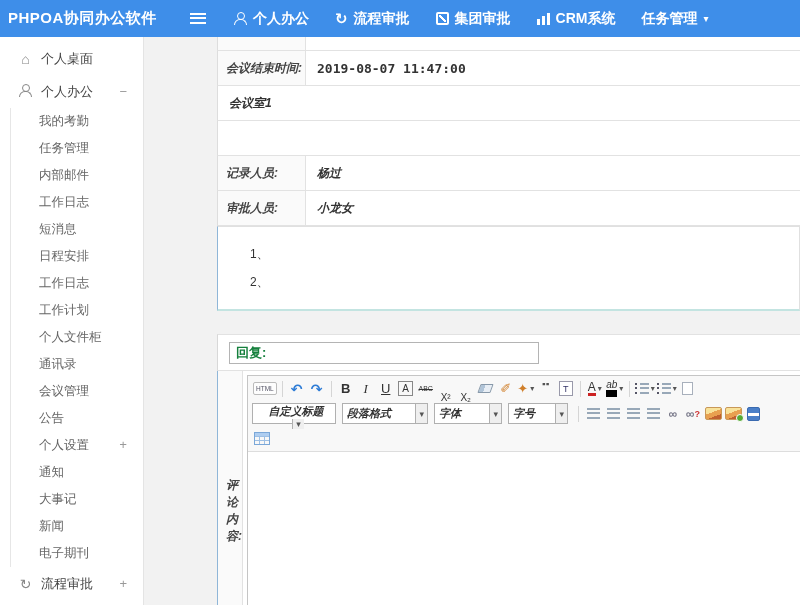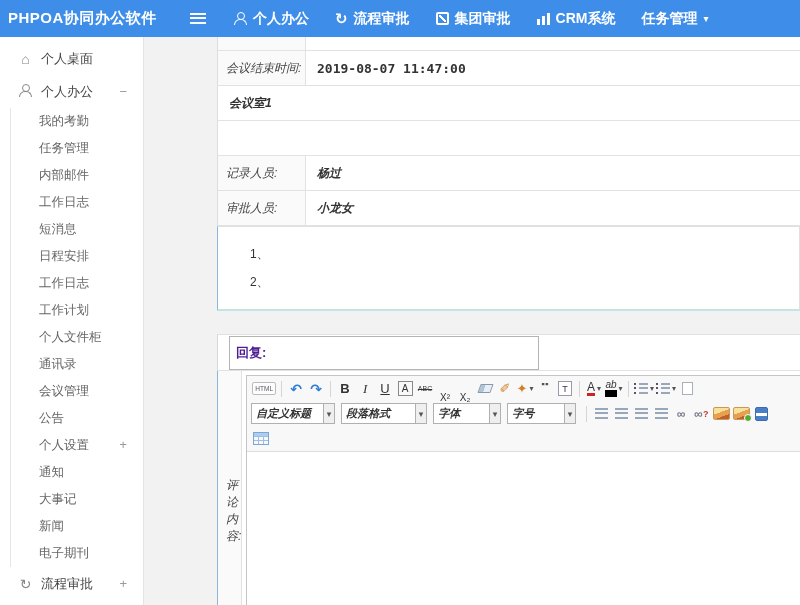--- a/index.html
+++ b/index.html
@@ -44,37 +44,37 @@
   
   .main { position:absolute; top:37px; left:145px; right:0; bottom:0;
     background:#f2f2f2; overflow:hidden; }
   .form-wrap { margin-left:72px; }
 
   .frow { display:flex; background:#fff; border-bottom:1px solid #e2e2e2;
     border-left:1px solid #ddd; height:35px; }
   .frow.partial { height:14px; }
   .fcell-label { width:88px; background:#fafafa; border-right:1px solid #e2e2e2;
     display:flex; align-items:center; padding-left:8px;
-    font-size:12px; font-style:italic; color:#444; }
+    font-size:12px; font-style:italic; color:#444;font-weight:bold; }
   .fcell-value { flex:1; display:flex; align-items:center; padding-left:11px;
     font-size:12px; font-style:italic; font-weight:600; color:#333; }
   .fcell-value.mono { font-style:normal; font-weight:bold;
     font-family:"DejaVu Sans Mono",monospace; font-size:13px; }
 
   .content-box { height:85px; background:#fff; border:1px solid #e0e0e0;
     border-left:1px solid #8fb6d8; border-bottom:2px solid #c3e4e1;
     padding:13px 0 0 32px; font-size:12px; color:#333; }
   .content-box .cline { line-height:28px; }
 
   .section-gap { height:23px; }
 
   .crow-subject { display:flex; background:#fff; border-top:1px solid #e2e2e2;
     border-bottom:1px solid #e2e2e2; border-left:1px solid #d8d8d8; height:37px; }
-  .subject-input { width:310px; height:34px; border:1px solid #b4b4b4; background:#fff;
-    font-size:13px; font-weight:bold; color:#4c1d95; padding:0 6px;
+  .subject-input { width:310px; height:22px; border:1px solid #b4b4b4; background:#fff;
+    font-size:13px; font-weight:bold; color:#15803d; padding:0 6px;
     font-family:"Liberation Sans","DejaVu Sans",sans-serif; }
   .req { color:#cc3333; font-style:normal; font-size:11px; margin-left:4px; }
 
   .crow-content { display:flex; background:#fff; border-left:1px solid #8fb6d8; min-height:280px; }
   .crow-content .fcell-label { align-items:center; }
 
   
   .editor { margin:4px; width:600px; border:1px solid #c5c5c5; background:#f8f8f8; }
   .tb-row { display:flex; align-items:center; padding:2px 4px; height:25px; }
   .tb-btn { min-width:18px; height:20px; display:inline-flex; align-items:center;
@@ -117,21 +117,21 @@
     background:linear-gradient(to bottom,#4a7fc8 0 5px,#fff 5px 8px,#4a7fc8 8px); }
   .ico-table { width:16px; height:13px; border:1px solid #7aa7d8;
     background:linear-gradient(to bottom,#aecdf0 0 3px,transparent 3px),
       repeating-linear-gradient(to right,transparent 0 4px,#9dbfe4 4px 5px),
       repeating-linear-gradient(to bottom,transparent 0 3px,#9dbfe4 3px 4px); }
   .tb-select { height:21px; border:1px solid #b0b0b0; background:#fff; display:inline-flex;
     align-items:center; justify-content:space-between; font-size:11px; font-style:italic;
     font-weight:600; color:#333; padding-left:4px; margin-right:6px; cursor:pointer; }
   .tb-select .scaret { border-left:1px solid #b0b0b0; margin-left:4px; padding:0 3px;
     font-size:9px; color:#555; height:100%; display:flex; align-items:center; background:#efefef; }
-  .w1{ width:84px; } .w2{ width:86px; } .w3{ width:68px; } .w4{ width:69px; }
+  .w1{ width:84px;flex-direction:column; } .w2{ width:86px; } .w3{ width:68px; } .w4{ width:60px; }
   .editor-content { background:#fff; border-top:1px solid #ddd; height:175px; }
 </style>
 </head>
 <body>
 
 <div class="topbar">
   <div class="brand">PHPOA协同办公软件</div>
   <span class="ico-burger"></span>
   <div class="nav-item">
     <span class="ico-person"></span>

